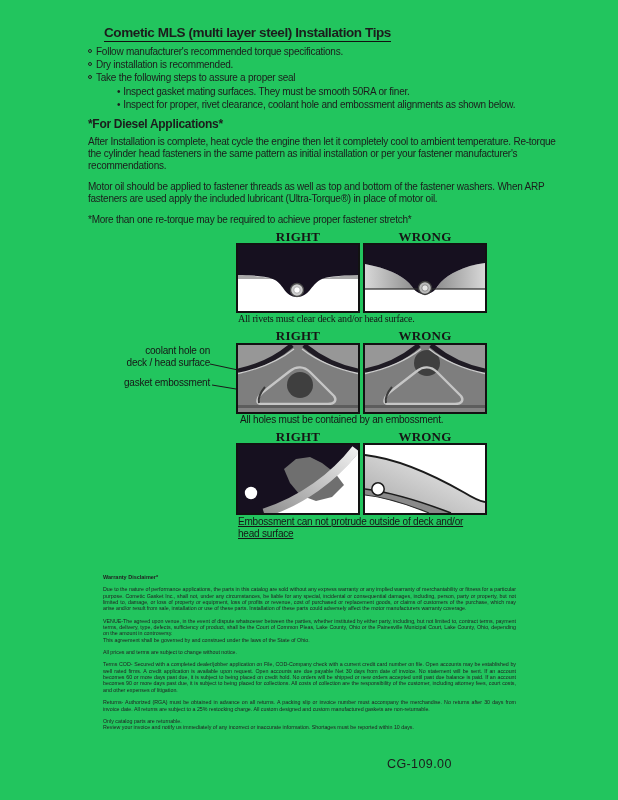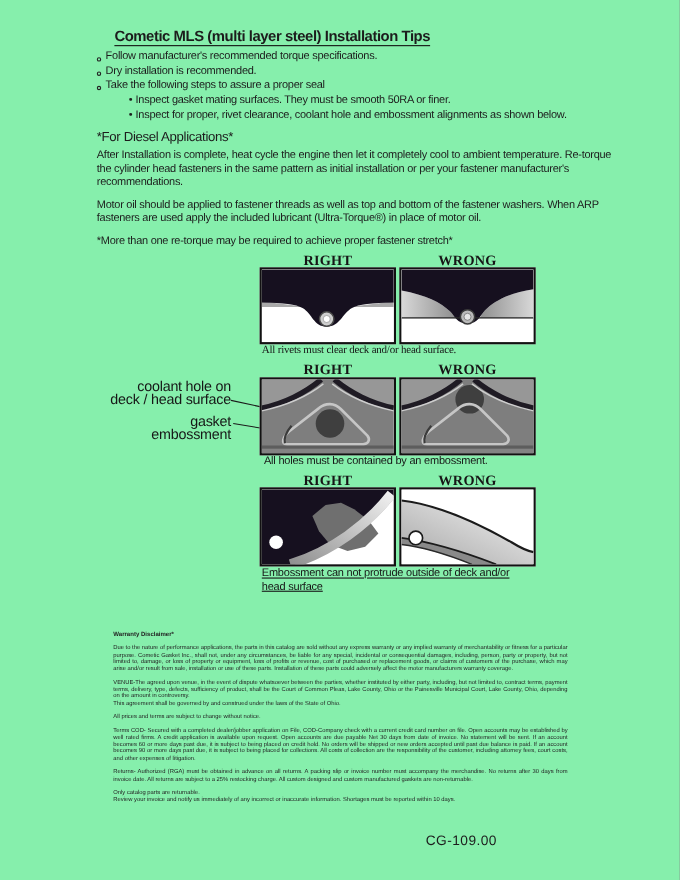--- a/index.html
+++ b/index.html
@@ -1,51 +1,51 @@
 <!DOCTYPE html>
 <html><head>
 <meta charset="utf-8">
 <style>
   * { margin:0; padding:0; box-sizing:border-box; }
   html,body { background:#888; }
   .page {
     position:relative; width:618px; height:800px; margin:0 auto;
-    background:#86efac; overflow:hidden; color:#1c1c1c;
+    background:#22c55e; overflow:hidden; color:#1c1c1c;
     font-family:"Liberation Sans","DejaVu Sans",sans-serif;
   }
   
   .title {
     position:absolute; left:104px; top:25px;
     font-size:13.5px; font-weight:bold; letter-spacing:-0.4px;
     border-bottom:1.6px solid #111; padding-bottom:1px; display:inline-block;
   }
   .bullets { position:absolute; left:88px; top:45px; width:470px;
     font-size:10px; letter-spacing:-0.25px; line-height:13.2px; }
-  .b { display:flex; align-items:center; }
+  .b { display:flex; align-items:flex-start; }
   .ring { flex:0 0 auto; width:4px; height:4px; border:1px solid #222;
     border-radius:50%; margin:4px 4px 0 0; }
   .sb { display:flex; align-items:flex-start; padding-left:29px; }
   .dot { flex:0 0 auto; margin-right:3px; font-size:10px; }
   .diesel { position:absolute; left:88px; top:118px; width:470px;
     font-size:10px; letter-spacing:-0.25px; line-height:12px; }
-  .diesel h2 { font-size:12px; font-weight:normal; letter-spacing:-0.3px; margin-bottom:6px; }
+  .diesel h2 { font-size:12px; font-weight:bold; letter-spacing:-0.3px; margin-bottom:6px; }
   .diesel p { margin-bottom:9px; }
   
   .dg-label { position:absolute; width:124px; text-align:center;
     font-size:13px; font-weight:bold; letter-spacing:0.2px; color:#161616;font-family:Liberation Serif, serif; }
   .panel { position:absolute; width:124px; border:2px solid #121212; background:#fff; }
   .panel svg { display:block; width:100%; height:100%; }
   .p-r1 { height:70px; top:243px; }
   .p-r2 { height:71px; top:343px; }
   .p-r3 { height:72px; top:443px; }
   .col-l { left:236px; } .col-r { left:363px; }
   .caption { position:absolute; font-size:10px; letter-spacing:-0.2px;
     line-height:11.5px; color:#161616; }
   .lbl { position:absolute; left:98px; width:112px; text-align:right;
-    font-size:13px; letter-spacing:-0.2px; line-height:11.5px; color:#161616; }
+    font-size:10px; letter-spacing:-0.2px; line-height:11.5px; color:#161616; }
   .leaders { position:absolute; left:208px; top:358px; }
   
   .legal { position:absolute; left:103px; top:574px; width:413px;
     font-size:5.3px; line-height:6.35px; letter-spacing:0; color:#222;
     text-align:justify; }
   .legal .lg-h { font-weight:bold; font-size:5.5px; margin-bottom:6px; }
   .legal p { margin-bottom:6px; }
   .legal p.tight { margin-bottom:0; }
   .footer-code { position:absolute; left:387px; top:757px;
     font-size:12.5px; letter-spacing:0.4px; color:#1c1c1c; }

